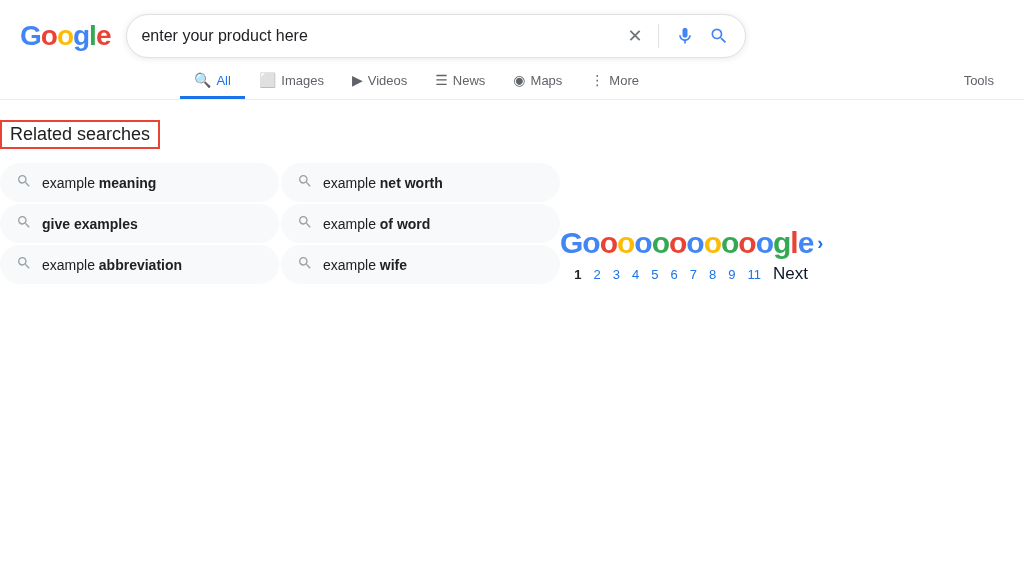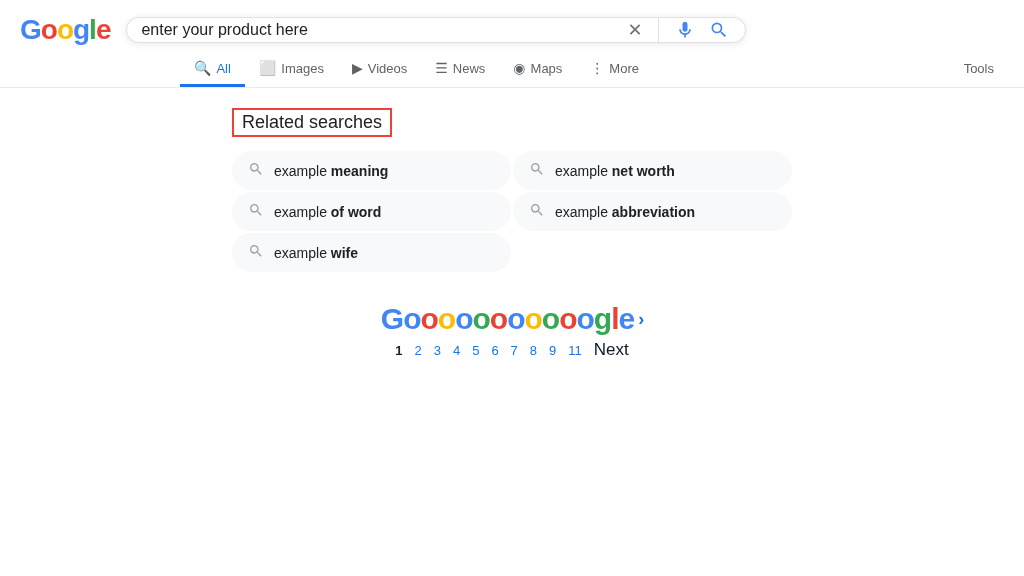--- a/index.html
+++ b/index.html
@@ -38,21 +38,21 @@
       max-width: 620px;
       position: relative;
     }
 
     .search-bar {
       display: flex;
       align-items: center;
       border: 1px solid #dfe1e5;
       border-radius: 24px;
       padding: 8px 14px;
-      height: 26px;
+      height: 44px;
       background: #fff;
       box-shadow: 0 1px 6px rgba(32,33,36,0.1);
     }
 
     .search-input {
       flex: 1;
       border: none;
       outline: none;
       font-size: 16px;
       color: #202124;
@@ -122,22 +122,22 @@
 
     .nav-tools {
       margin-left: auto;
       padding-right: 30px;
     }
 
     
     .main-content {
       padding: 20px 0 0 0;
       display: flex;
-      flex-direction: column;
-      align-items: center;
+      flex-direction: row;
+      align-items: flex-end;
     }
 
     .related-section {
       width: 560px;
     }
 
     .related-title {
       font-size: 18px;
       color: #202124;
       font-weight: normal;
@@ -310,20 +310,28 @@
 
       <button class="related-chip">
         <span class="chip-search-icon">
           <svg width="16" height="16" viewBox="0 0 24 24" fill="none">
               <path d="M15.5 14h-.79l-.28-.27A6.471 6.471 0 0 0 16 9.5 6.5 6.5 0 1 0 9.5 16c1.61 0 3.09-.59 4.23-1.57l.27.28v.79l5 4.99L20.49 19l-4.99-5zm-6 0C7.01 14 5 11.99 5 9.5S7.01 5 9.5 5 14 7.01 14 9.5 11.99 14 9.5 14z" fill="#9aa0a6"></path>
             </svg>
         </span>
         <span><span class="chip-text-normal">example </span><span class="chip-text-bold">net worth</span></span>
       </button>
 
+      <button class="related-chip">
+        <span class="chip-search-icon">
+          <svg width="16" height="16" viewBox="0 0 24 24" fill="none">
+              <path d="M15.5 14h-.79l-.28-.27A6.471 6.471 0 0 0 16 9.5 6.5 6.5 0 1 0 9.5 16c1.61 0 3.09-.59 4.23-1.57l.27.28v.79l5 4.99L20.49 19l-4.99-5zm-6 0C7.01 14 5 11.99 5 9.5S7.01 5 9.5 5 14 7.01 14 9.5 11.99 14 9.5 14z" fill="#9aa0a6"></path>
+            </svg>
+        </span>
+        <span><span class="chip-text-bold">give examples</span></span>
+      </button>
 
 
       <button class="related-chip">
         <span class="chip-search-icon">
           <svg width="16" height="16" viewBox="0 0 24 24" fill="none">
               <path d="M15.5 14h-.79l-.28-.27A6.471 6.471 0 0 0 16 9.5 6.5 6.5 0 1 0 9.5 16c1.61 0 3.09-.59 4.23-1.57l.27.28v.79l5 4.99L20.49 19l-4.99-5zm-6 0C7.01 14 5 11.99 5 9.5S7.01 5 9.5 5 14 7.01 14 9.5 11.99 14 9.5 14z" fill="#9aa0a6"></path>
             </svg>
         </span>
         <span><span class="chip-text-normal">example </span><span class="chip-text-bold">of word</span></span>
       </button>

